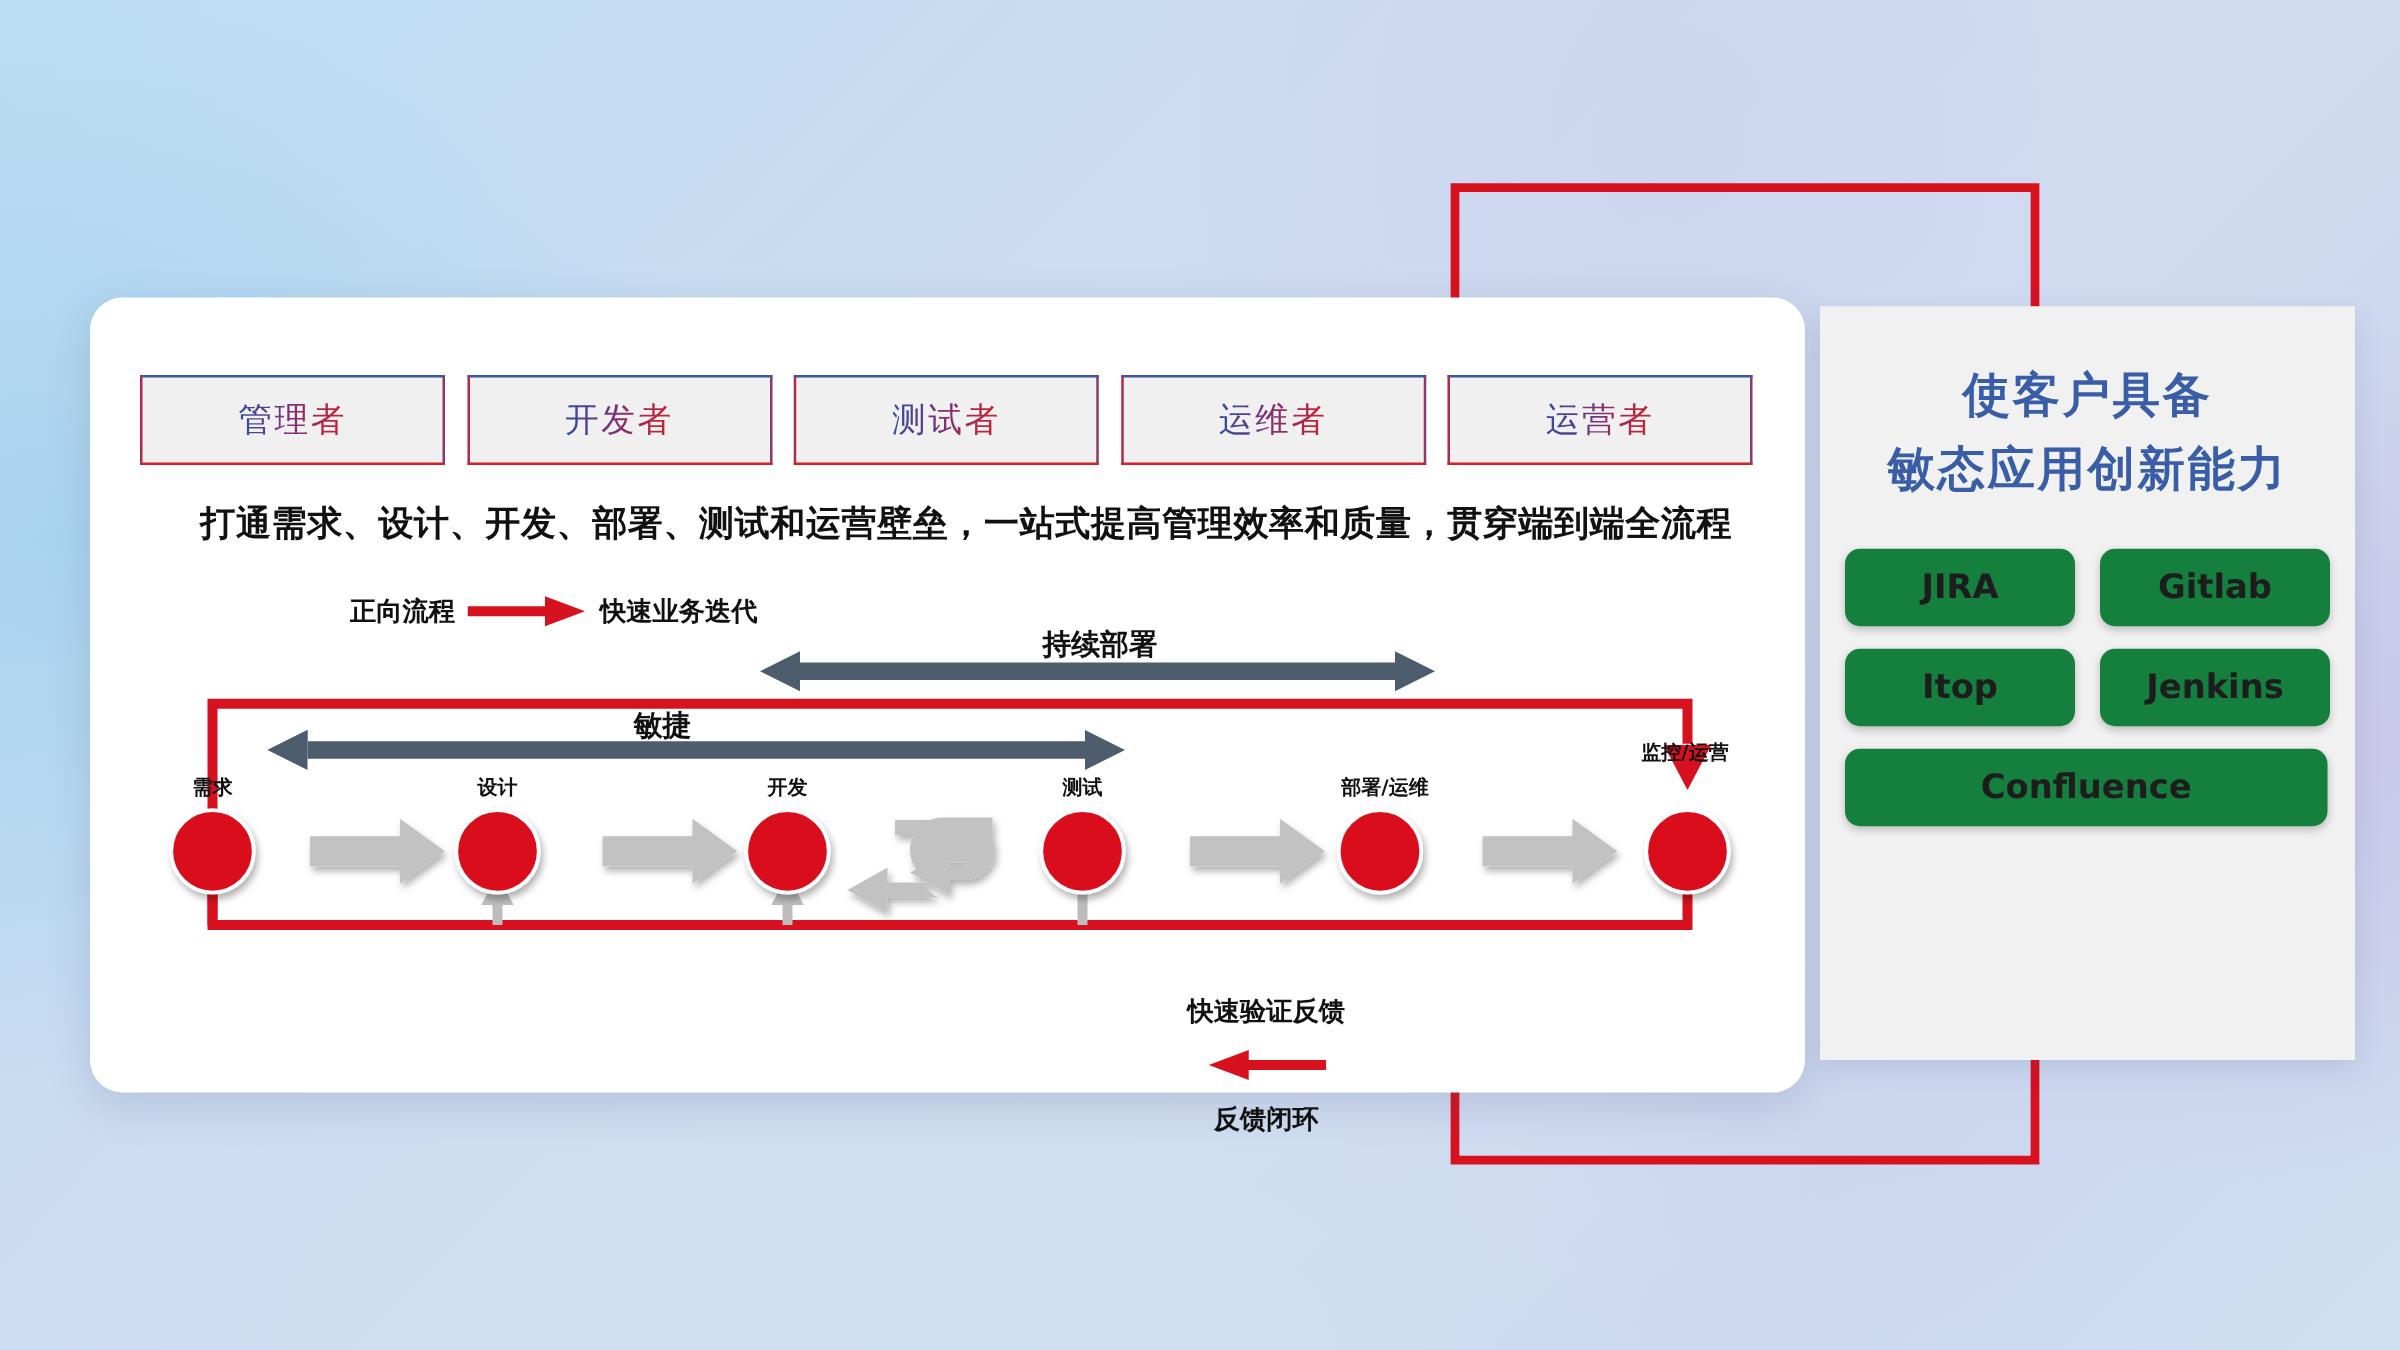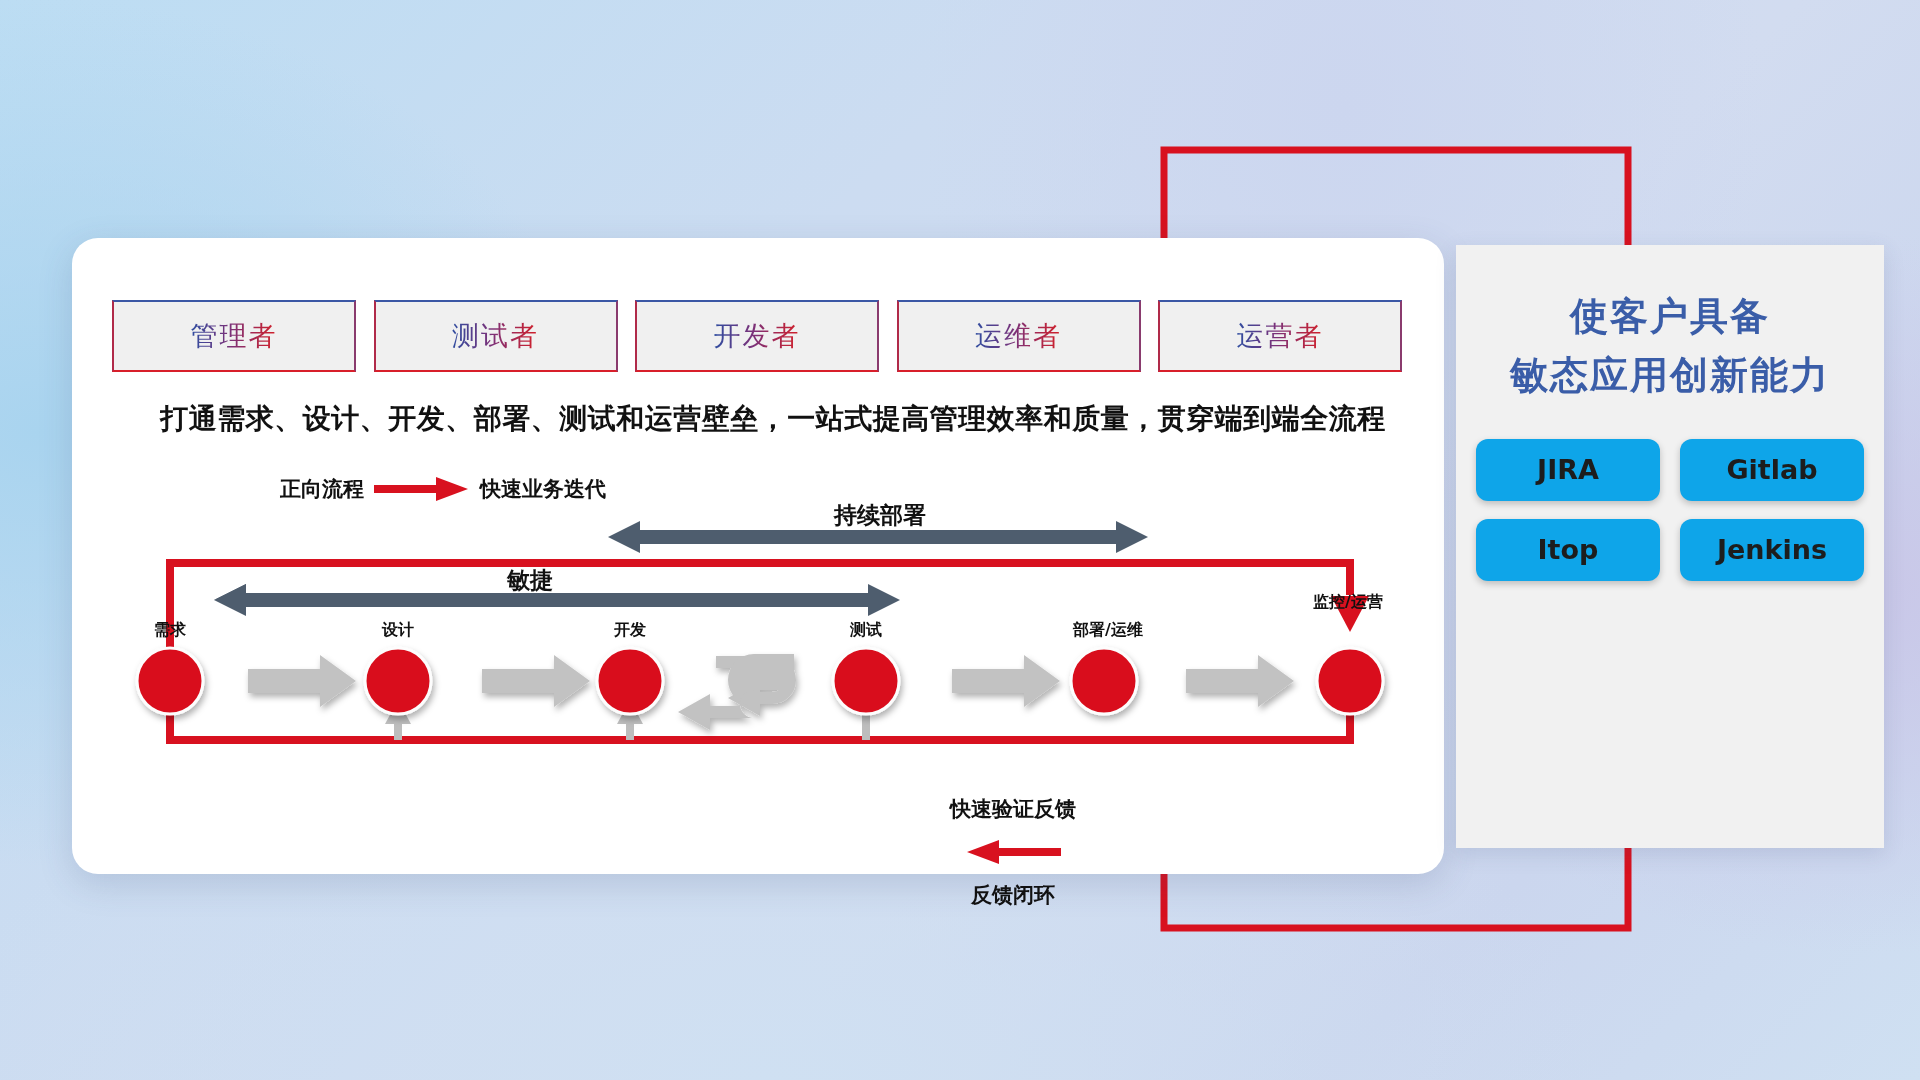--- a/index.html
+++ b/index.html
@@ -75,21 +75,21 @@
   #right-panel{
     position:absolute;left:1456px;top:245px;width:428px;height:603px;
     background:#f1f1f1;z-index:3;box-shadow:0 6px 20px rgba(60,80,120,.14);
   }
   #panel-title{margin-top:42px;text-align:center;color:#3a5da8;
     font-size:38px;font-weight:bold;line-height:1.55;letter-spacing:2px;
     font-family:"DejaVu Sans","Liberation Sans",sans-serif;}
   #panel-title div{white-space:nowrap;}
   #tool-grid{margin:34px 20px 0 20px;display:flex;flex-wrap:wrap;gap:18px 18px;justify-content:space-between;}
   .tool-chip{
-    width:184px;height:62px;background:#0ea5e9;border-radius:12px;
+    width:184px;height:62px;background:#15803d;border-radius:12px;
     display:flex;align-items:center;justify-content:center;
     font-size:27px;font-weight:bold;color:#1d1d1d;
     box-shadow:0 3px 7px rgba(0,0,0,.22);
     font-family:"DejaVu Sans","Liberation Sans",sans-serif;
   }
   .tool-chip.wide{width:386px;}
 </style>
 </head>
 <body>
 
@@ -97,24 +97,24 @@
   <path d="M1164,340 L1164,150 L1628,150 L1628,928 L1164,928 L1164,820" fill="none" stroke="#d8111f" stroke-width="7"></path>
 </svg>
 
 <div id="white-card"></div>
 
 <div id="role-row">
   <div class="role-box">
       <span>管理者</span>
     </div>
   <div class="role-box">
+      <span>开发者</span>
+    </div>
+  <div class="role-box">
       <span>测试者</span>
-    </div>
-  <div class="role-box">
-      <span>开发者</span>
     </div>
   <div class="role-box">
       <span>运维者</span>
     </div>
   <div class="role-box">
       <span>运营者</span>
     </div>
 </div>
 
 <div id="tagline">打通需求、设计、开发、部署、测试和运营壁垒，一站式提高管理效率和质量，贯穿端到端全流程</div>
@@ -205,14 +205,15 @@
 <div id="right-panel">
   <div id="panel-title">
     <div>使客户具备</div>
     <div>敏态应用创新能力</div>
   </div>
   <div id="tool-grid">
     <div class="tool-chip">JIRA</div>
     <div class="tool-chip">Gitlab</div>
     <div class="tool-chip">Itop</div>
     <div class="tool-chip">Jenkins</div>
+    <div class="tool-chip wide">Confluence</div>
   </div>
 </div>
 
 </body></html>

